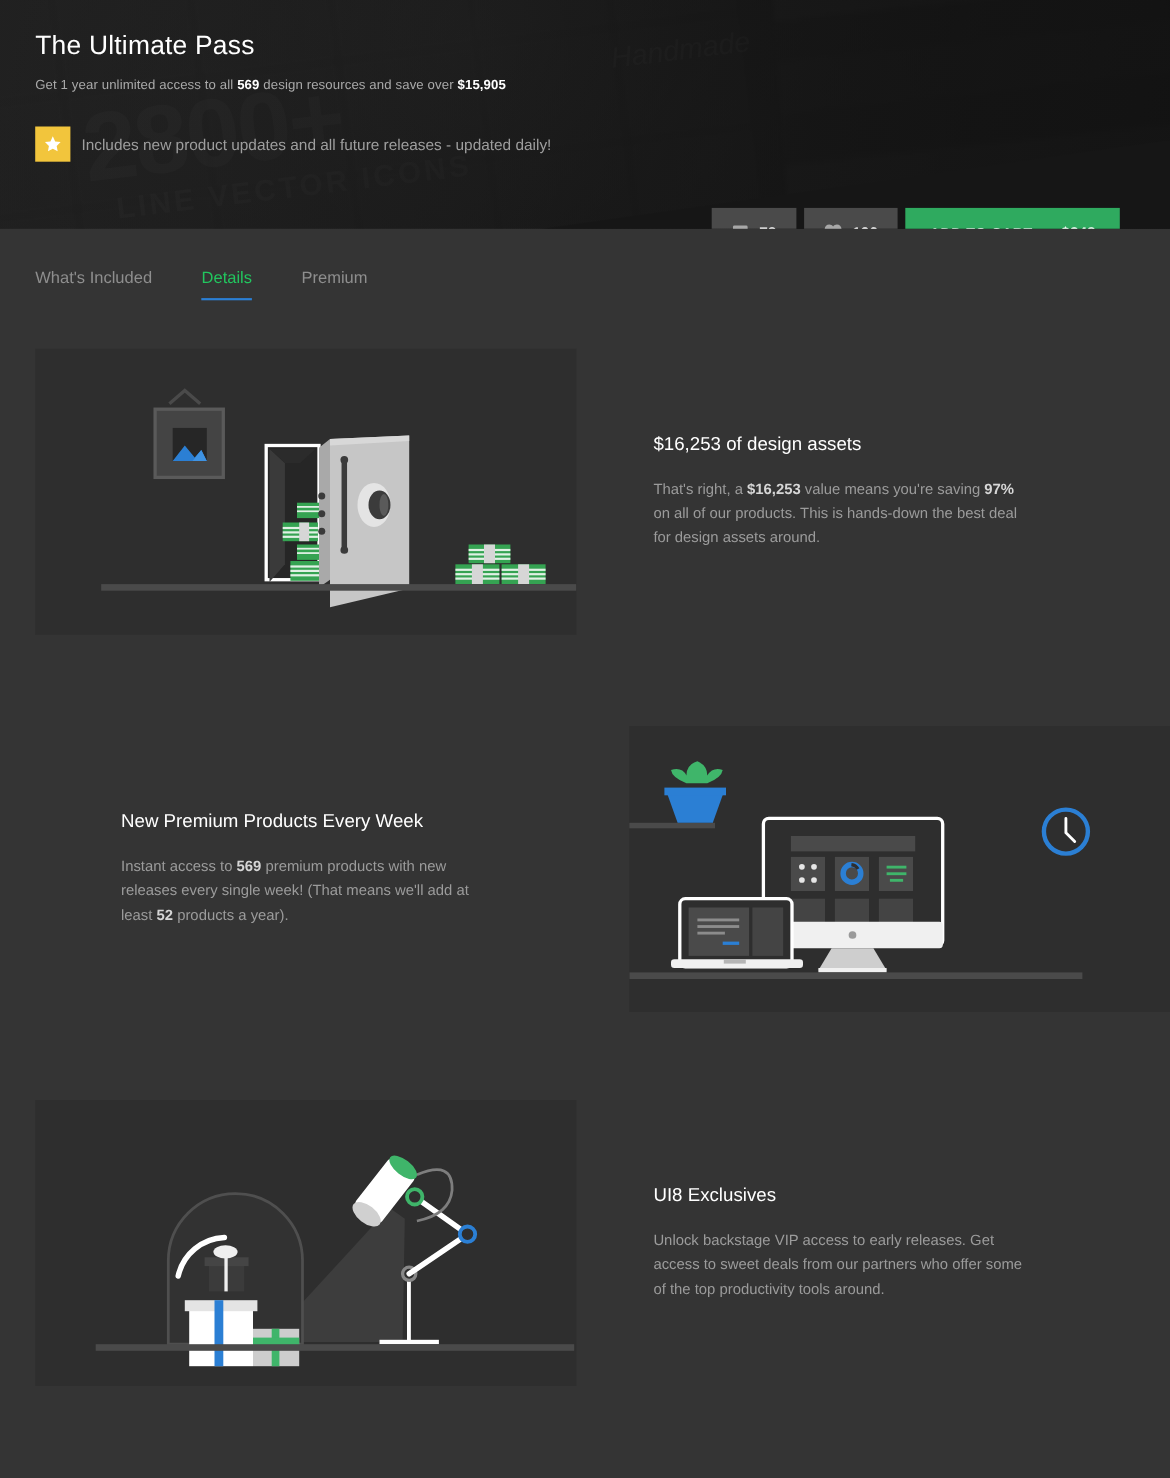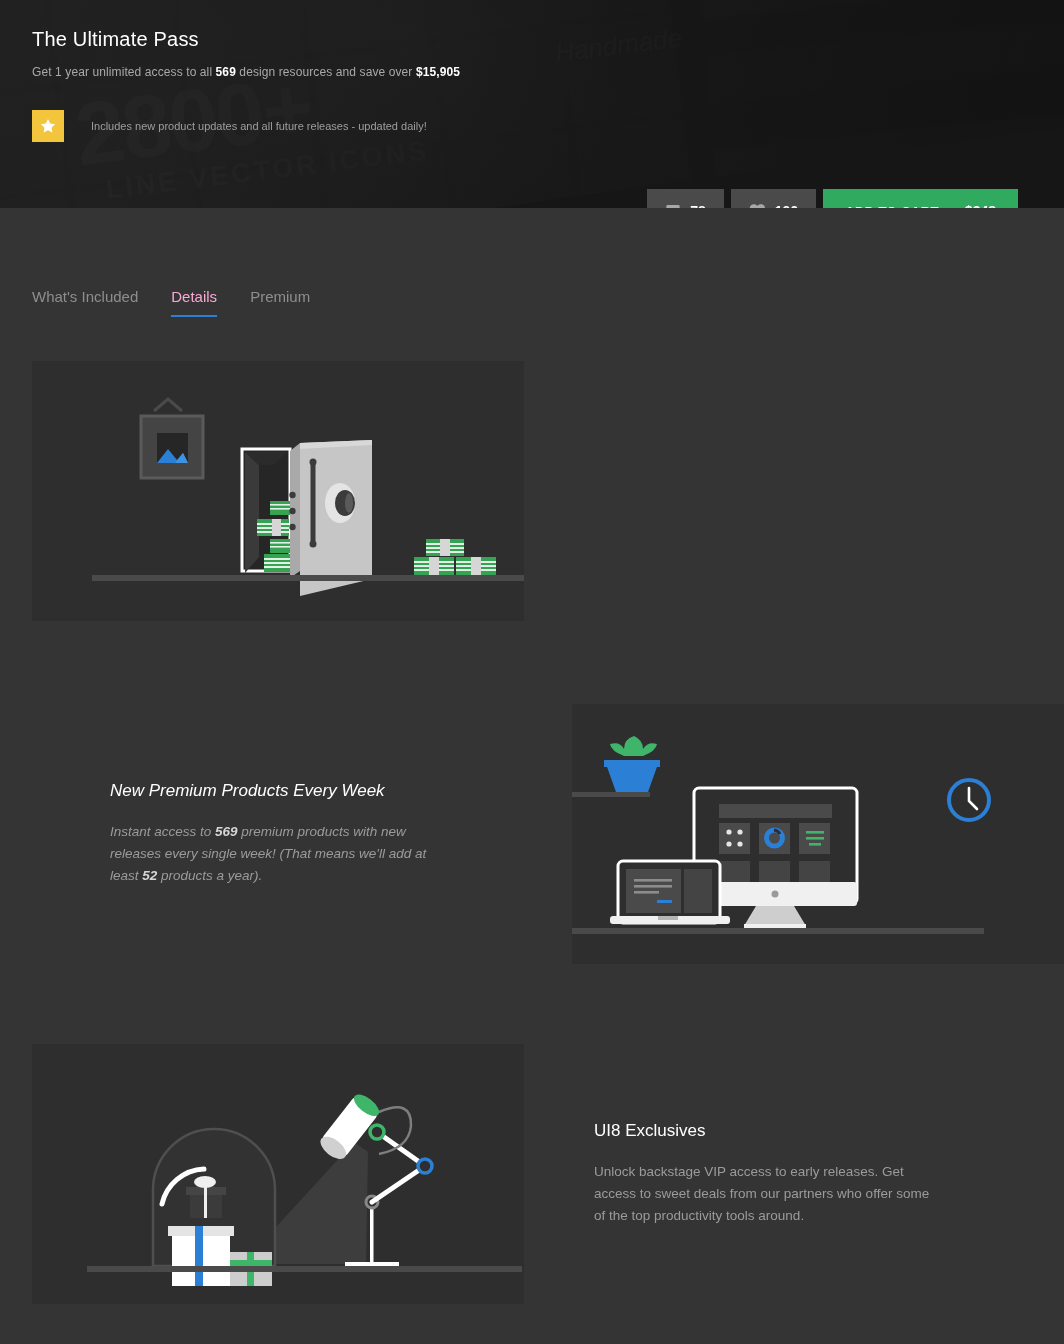--- a/index.html
+++ b/index.html
@@ -67,21 +67,21 @@
     width: 1064px; height: 150px;
     background: linear-gradient(to bottom right, transparent 49.6%, #161616 50%);
   }
   .hero-bg-shade {
     position: absolute; inset: 0;
     background: linear-gradient(100deg, rgba(20,20,20,.55) 0%, rgba(20,20,20,.72) 45%, rgba(15,15,15,.80) 100%);
   }
 
   .hero-inner { position: relative; padding: 28px 0 0 32px; z-index: 3; }
   .hero-title {
-    font-size: 20px;
+    font-size: 24px;
     font-weight: normal;
     color: #ffffff;
     letter-spacing: .2px;
     margin-bottom: 14px;
   }
   .hero-sub {
     font-size: 12px;
     color: #a9a9a9;
     letter-spacing: .1px;
   }
@@ -93,22 +93,22 @@
     margin-top: 31px;
   }
   .star-badge {
     width: 32px; height: 32px;
     background: #f2c53c;
     display: flex; align-items: center; justify-content: center;
     flex: 0 0 auto;
   }
   .star-badge svg { display: block; }
   .badge-text {
-    margin-left: 27px;
-    font-size: 11px;
+    margin-left: 10px;
+    font-size: 14px;
     color: #9e9e9e;
   }
 
   
   .actions {
     position: absolute;
     right: 46px;
     bottom: -25px;
     display: flex;
     z-index: 6;
@@ -138,43 +138,42 @@
     gap: 26px;
     padding: 0 22px;
     cursor: pointer;
   }
   .cart-btn .lbl { color: #fff; font-size: 13px; font-weight: bold; letter-spacing: .4px; }
   .cart-btn .price { color: #fff; font-size: 14px; font-weight: bold; }
 
   
   .tabs {
     display: flex;
-    gap: 33px;
+    gap: 45px;
     padding: 36px 0 0 32px;
-    margin-top: 44px;
   }
   .tab {
     font-size: 15px;
     color: #8e8e8e;
     padding-bottom: 10px;
     cursor: pointer;
     border-bottom: 2px solid transparent;
   }
   .tab.active {
-    color: #f9a8d4;
+    color: #22c55e;
     border-bottom-color: #2b7fd4;
   }
 
   
   .feature {
     display: flex;
     align-items: center;
   }
   .feature.row-1 { margin: 44px 0 0 32px; }
-  .feature.row-2 { margin: 83px 0 0 0; padding-left: 0; font-style: italic; }
+  .feature.row-2 { margin: 83px 0 0 0; padding-left: 0; }
   .feature.row-3 { margin: 80px 0 0 32px; justify-content: center; }
 
   .illus {
     width: 492px;
     height: 260px;
     background: #2e2e2e;
     position: relative;
     flex: 0 0 auto;
     overflow: hidden;
   }
@@ -317,20 +316,24 @@
         <rect x="424" y="196" width="40" height="18" fill="#35a352"></rect>
         <rect x="424" y="200" width="40" height="2" fill="#ffffff" opacity=".85"></rect>
         <rect x="424" y="204" width="40" height="2" fill="#ffffff" opacity=".85"></rect>
         <rect x="424" y="208" width="40" height="2" fill="#ffffff" opacity=".85"></rect>
         <rect x="439" y="196" width="10" height="18" fill="#d6d6d6"></rect>
       </g>
 
       <rect x="60" y="214" width="440" height="6" fill="#4a4a4a"></rect>
     </svg>
   </div>
+  <div class="copy">
+    <h3>$16,253 of design assets</h3>
+    <p><span>That's right, a </span><b>$16,253</b><span> value means you're saving </span><b>97%</b><span> on all of our products. This is hands-down the best deal for design assets around.</span></p>
+  </div>
 </div>
 
 <div class="feature row-2">
   <div class="copy left-side">
     <h3>New Premium Products Every Week</h3>
     <p><span>Instant access to </span><b>569</b><span> premium products with new releases every single week! (That means we'll add at least </span><b>52</b><span> products a year).</span></p>
   </div>
   <div class="illus">
     <svg width="492" height="260" viewBox="0 0 492 260">
 

